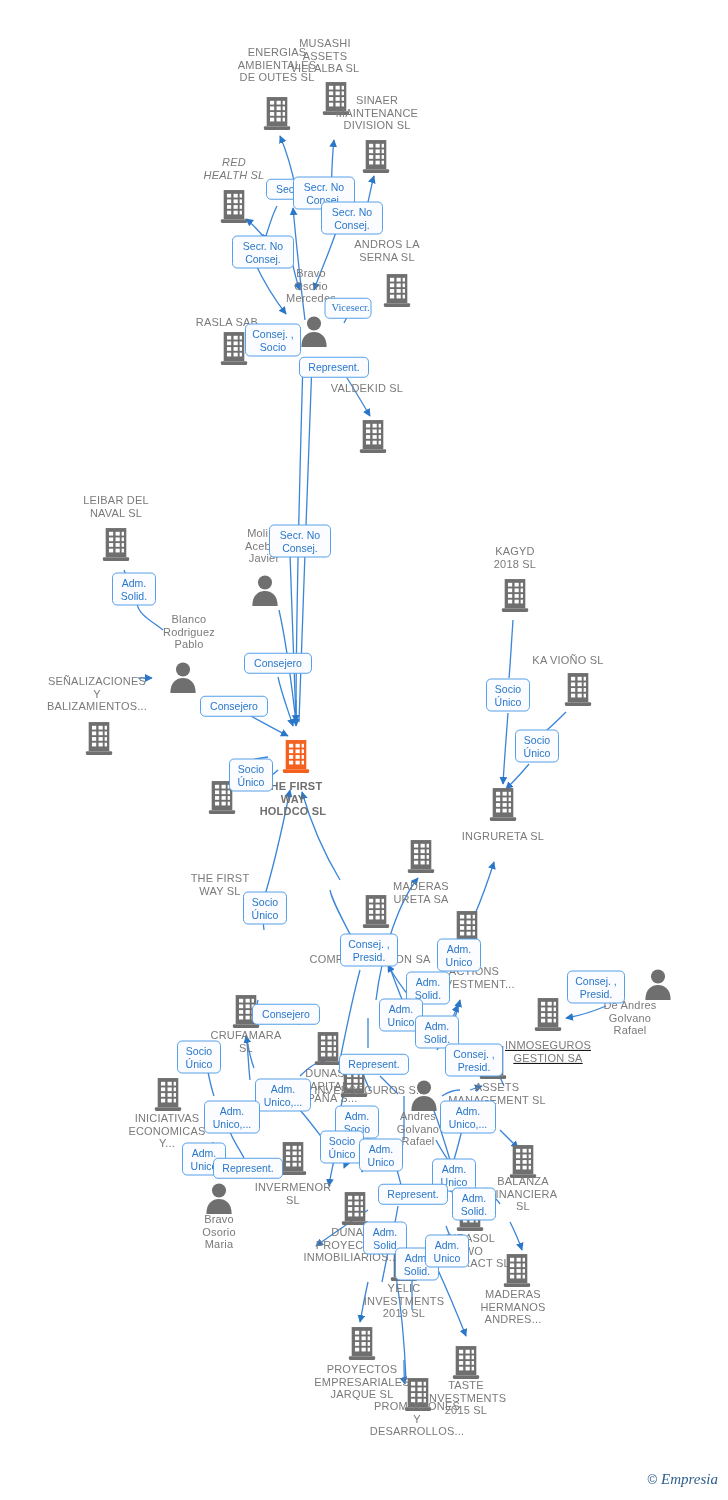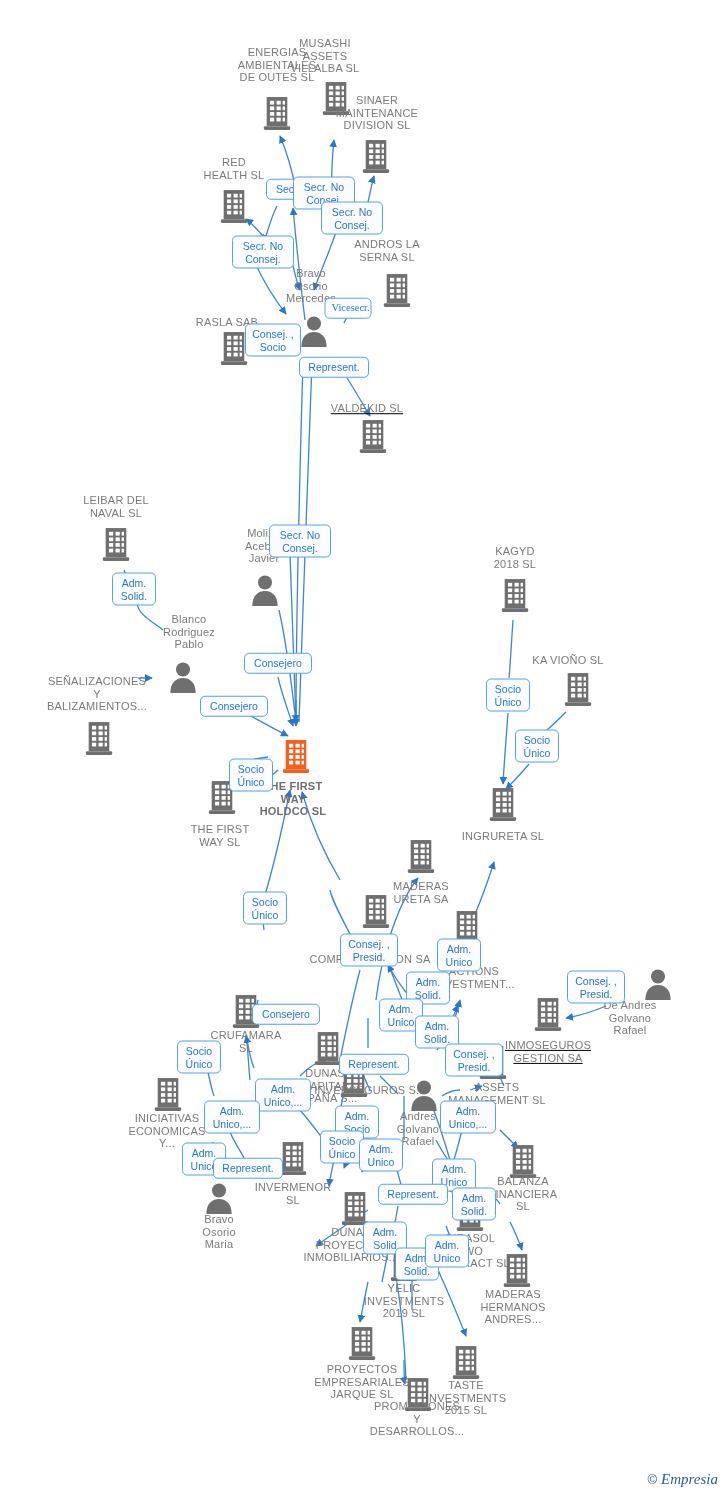--- a/index.html
+++ b/index.html
@@ -231,21 +231,21 @@
               <rect x="22" y="12" width="2.5" height="4"></rect>
               <rect x="8.5" y="18" width="4.5" height="4"></rect>
               <rect x="15.5" y="18" width="4.5" height="4"></rect>
               <rect x="22" y="18" width="2.5" height="4"></rect>
               <rect x="8.5" y="24" width="4.5" height="4"></rect>
               <rect x="15.5" y="24" width="4.5" height="4"></rect>
               <rect x="22" y="24" width="2.5" height="4"></rect>
             </g>
           </svg></span>
       </div>
-      <div class="node" style="left: 234px; top: 168px; width: 150px;">
+      <div class="node" style="left: 234px; top: 168px; width: 150px; font-style: italic;">
         <span class="cap">RED
 HEALTH SL</span>
       </div>
       <div class="node" style="left: 397px; top: 292px;">
         <span class="glyph"><svg width="30" height="36" viewBox="0 0 32 38" aria-hidden="true">
             <rect x="5" y="2" width="22" height="31" fill="#6f6f6f"></rect>
             <rect x="2" y="33" width="28" height="4" rx="1.2" fill="#6f6f6f"></rect>
             <g fill="#ffffff">
               <rect x="8.5" y="6" width="4.5" height="4"></rect>
               <rect x="15.5" y="6" width="4.5" height="4"></rect>
@@ -313,21 +313,21 @@
               <rect x="22" y="12" width="2.5" height="4"></rect>
               <rect x="8.5" y="18" width="4.5" height="4"></rect>
               <rect x="15.5" y="18" width="4.5" height="4"></rect>
               <rect x="22" y="18" width="2.5" height="4"></rect>
               <rect x="8.5" y="24" width="4.5" height="4"></rect>
               <rect x="15.5" y="24" width="4.5" height="4"></rect>
               <rect x="22" y="24" width="2.5" height="4"></rect>
             </g>
           </svg></span>
       </div>
-      <div class="node" style="left: 367px; top: 408px; width: 150px; text-decoration: underline;">
+      <div class="node" style="left: 367px; top: 388px; width: 150px;">
         <span class="cap">VALDEKID  SL</span>
       </div>
       <div class="node" style="left: 116px; top: 546px;">
         <span class="glyph"><svg width="30" height="36" viewBox="0 0 32 38" aria-hidden="true">
             <rect x="5" y="2" width="22" height="31" fill="#6f6f6f"></rect>
             <rect x="2" y="33" width="28" height="4" rx="1.2" fill="#6f6f6f"></rect>
             <g fill="#ffffff">
               <rect x="8.5" y="6" width="4.5" height="4"></rect>
               <rect x="15.5" y="6" width="4.5" height="4"></rect>
               <rect x="22" y="6" width="2.5" height="4"></rect>
@@ -502,21 +502,21 @@
               <rect x="22" y="12" width="2.5" height="4"></rect>
               <rect x="8.5" y="18" width="4.5" height="4"></rect>
               <rect x="15.5" y="18" width="4.5" height="4"></rect>
               <rect x="22" y="18" width="2.5" height="4"></rect>
               <rect x="8.5" y="24" width="4.5" height="4"></rect>
               <rect x="15.5" y="24" width="4.5" height="4"></rect>
               <rect x="22" y="24" width="2.5" height="4"></rect>
             </g>
           </svg></span>
       </div>
-      <div class="node" style="left: 220px; top: 835px; width: 150px;">
+      <div class="node" style="left: 220px; top: 884px; width: 150px;">
         <span class="cap">THE FIRST
 WAY  SL</span>
       </div>
       <div class="node" style="left: 421px; top: 858px;">
         <span class="glyph"><svg width="30" height="36" viewBox="0 0 32 38" aria-hidden="true">
             <rect x="5" y="2" width="22" height="31" fill="#6f6f6f"></rect>
             <rect x="2" y="33" width="28" height="4" rx="1.2" fill="#6f6f6f"></rect>
             <g fill="#ffffff">
               <rect x="8.5" y="6" width="4.5" height="4"></rect>
               <rect x="15.5" y="6" width="4.5" height="4"></rect>

